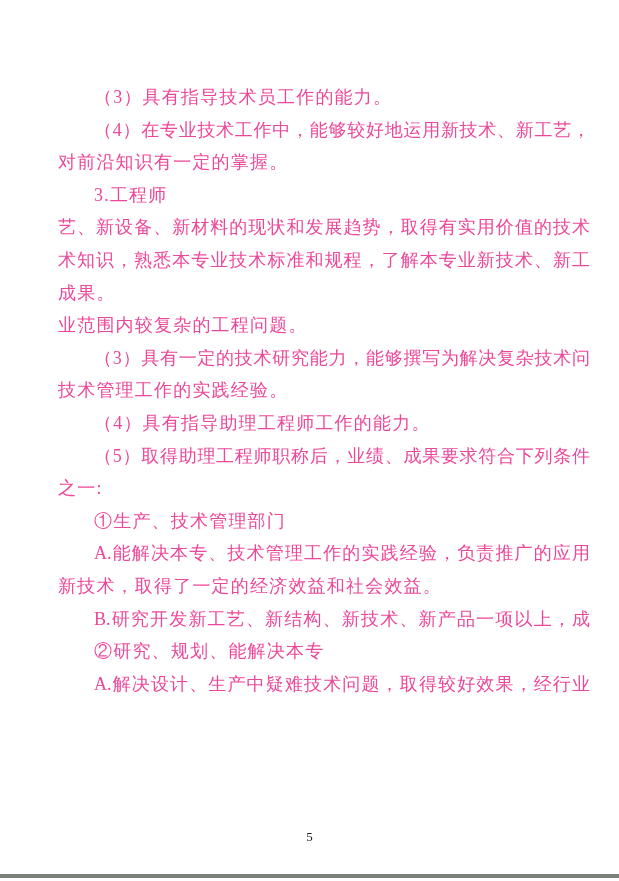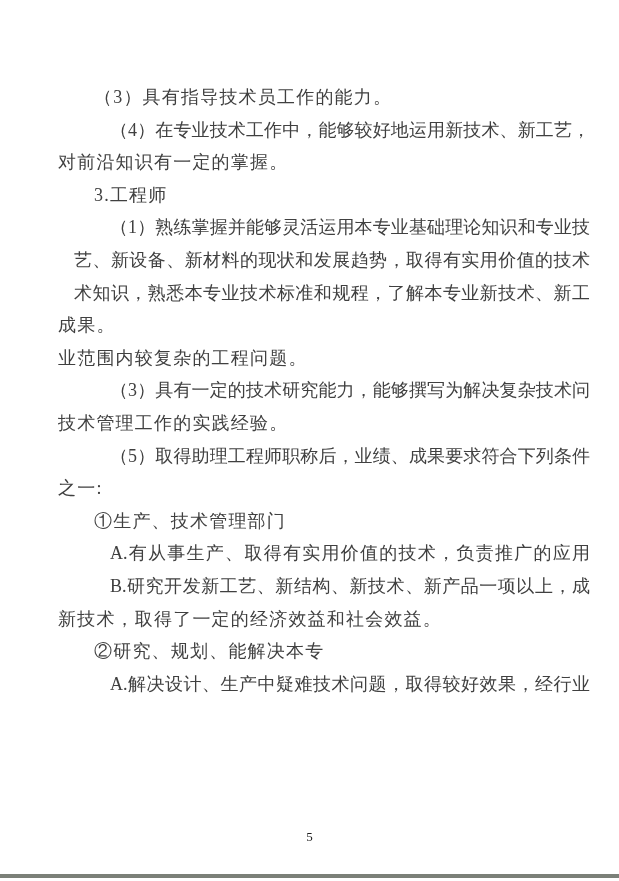--- a/index.html
+++ b/index.html
@@ -15,37 +15,36 @@
     position: relative;
     width: 619px;
     height: 881px;
     background: #ffffff;
   }
   .text-block {
     position: absolute;
     left: 58px;
     top: 81px;
     width: 532px;
-    color: #404040;
+    color: #ec4899;
   }
   .line {
     font-size: 18px;
     line-height: 32.6px;
     letter-spacing: 1.2px;
     white-space: normal;
     text-align: left;
   }
   .indent {
     text-indent: 2em;
   }
   .just {
     letter-spacing: normal;
     text-align: justify;
     text-align-last: justify;
-    margin-left: 16px;
   }
   .page-number {
     position: absolute;
     left: 0;
     top: 829px;
     width: 100%;
     text-align: center;
     font-size: 13px;
     color: #1d1d1d;
     font-family: "Liberation Serif", "DejaVu Serif", serif;
@@ -61,33 +60,33 @@
 </style>
 </head>
 <body>
 
 <div class="page">
   <div class="text-block">
     <div class="line indent">（3）具有指导技术员工作的能力。</div>
     <div class="line indent just">（4）在专业技术工作中，能够较好地运用新技术、新工艺，</div>
     <div class="line">对前沿知识有一定的掌握。</div>
     <div class="line indent">3.工程师</div>
-    <div class="line indent just">（1）熟练掌握并能够灵活运用本专业基础理论知识和专业技</div>
     <div class="line just">艺、新设备、新材料的现状和发展趋势，取得有实用价值的技术</div>
     <div class="line just">术知识，熟悉本专业技术标准和规程，了解本专业新技术、新工</div>
     <div class="line">成果。</div>
     <div class="line">业范围内较复杂的工程问题。</div>
     <div class="line indent just">（3）具有一定的技术研究能力，能够撰写为解决复杂技术问</div>
     <div class="line">技术管理工作的实践经验。</div>
+    <div class="line indent">（4）具有指导助理工程师工作的能力。</div>
     <div class="line indent just">（5）取得助理工程师职称后，业绩、成果要求符合下列条件</div>
     <div class="line">之一:</div>
     <div class="line indent">①生产、技术管理部门</div>
-    <div class="line indent just">A.有从事生产、取得有实用价值的技术，负责推广的应用</div>
+    <div class="line indent just">A.能解决本专、技术管理工作的实践经验，负责推广的应用</div>
+    <div class="line">新技术，取得了一定的经济效益和社会效益。</div>
     <div class="line indent just">B.研究开发新工艺、新结构、新技术、新产品一项以上，成</div>
-    <div class="line">新技术，取得了一定的经济效益和社会效益。</div>
     <div class="line indent">②研究、规划、能解决本专</div>
     <div class="line indent just">A.解决设计、生产中疑难技术问题，取得较好效果，经行业</div>
   </div>
 
   <div class="page-number">5</div>
 
   <div class="bottom-edge-bar"></div>
 </div>
 
 </body></html>

